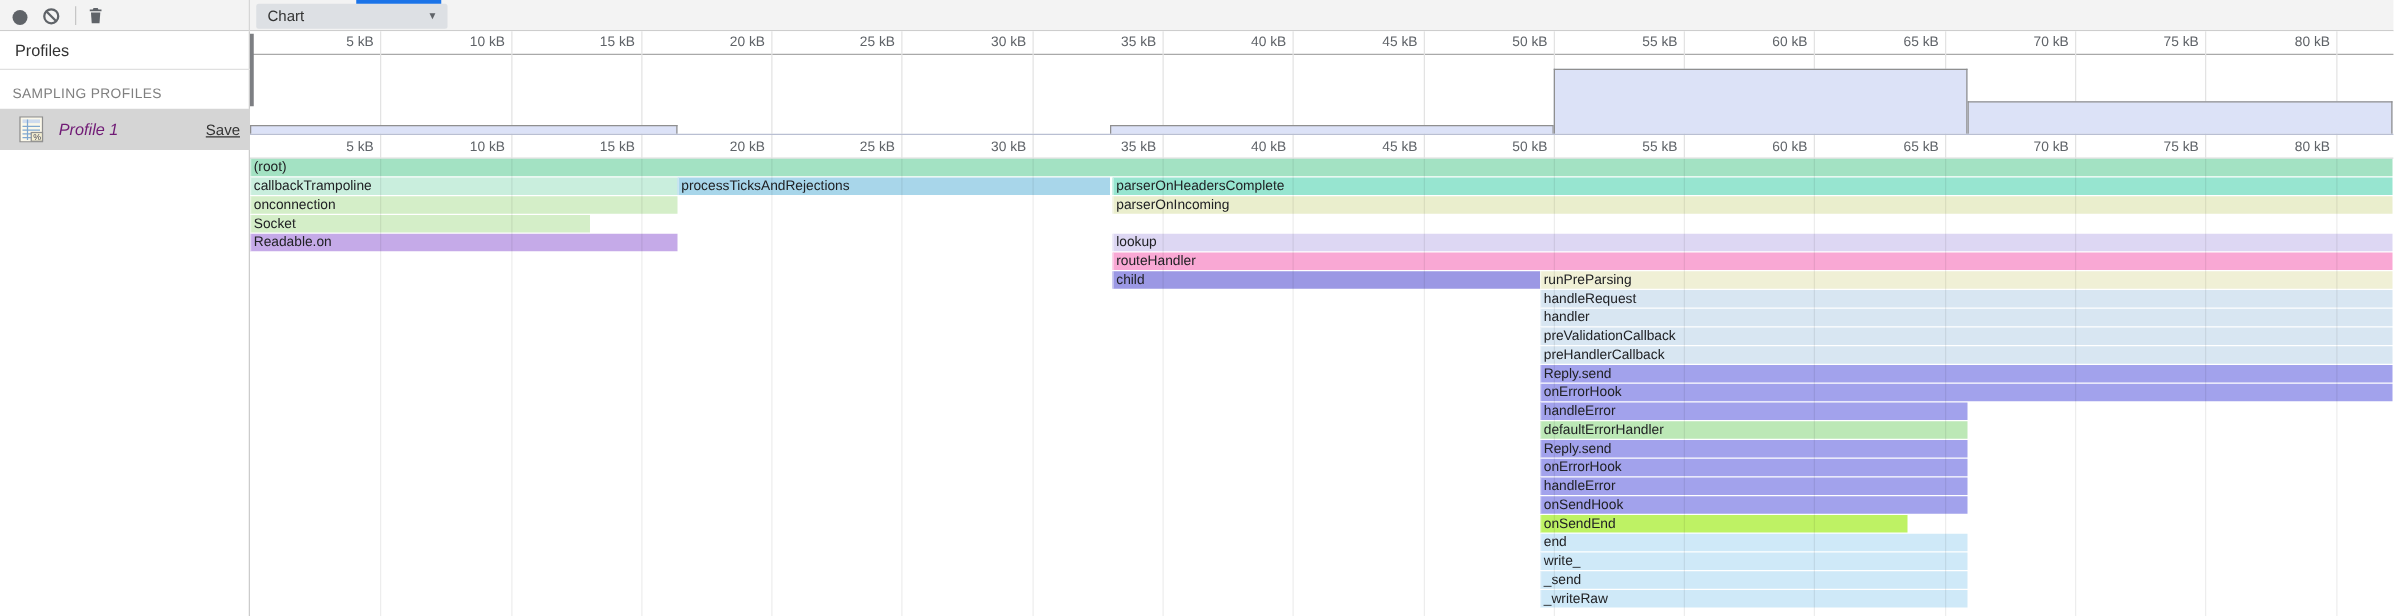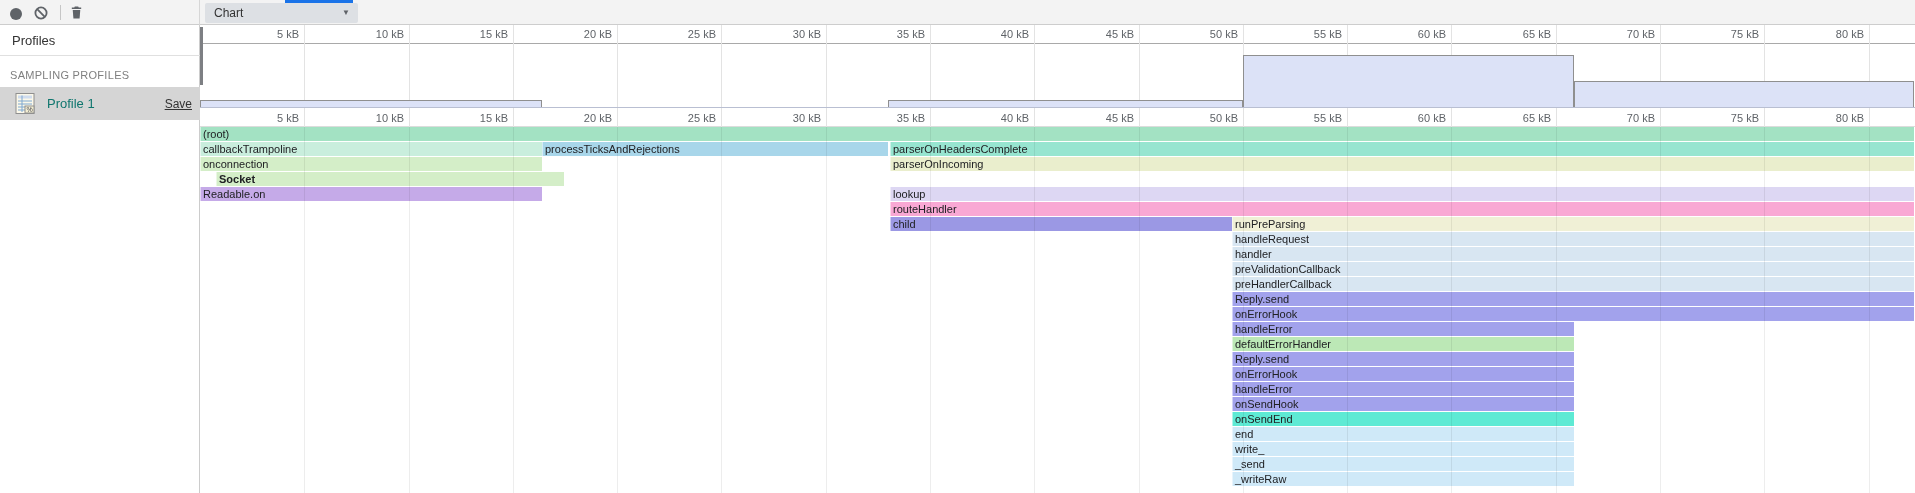--- a/index.html
+++ b/index.html
@@ -23,21 +23,21 @@
   .tab-underline{position:absolute;left:285px;top:0;width:68px;height:3px;background:#1a73e8;}
 
   
   .sidebar{position:absolute;left:0;top:25px;width:200px;height:468px;background:#fff;
            border-right:1px solid #ccc;box-sizing:border-box;}
   .sb-title{position:absolute;left:12px;top:8px;font-size:13px;color:#333;}
   .sb-divider{position:absolute;left:0;top:30px;width:200px;height:1px;background:#e0e0e0;}
   .sb-section{position:absolute;left:10px;top:44px;font-size:11px;color:#7f7f7f;letter-spacing:.3px;}
   .profile-row{position:absolute;left:0;top:62px;width:200px;height:33px;background:#d5d5d5;}
   .profile-row .p-ic{position:absolute;left:15px;top:6px;}
-  .profile-row .p-name{position:absolute;left:47px;top:9px;font-size:13px;color:#0f766e;}
+  .profile-row .p-name{position:absolute;left:47px;top:9px;font-size:13px;color:#701a75;font-style:italic;}
   .profile-row .p-save{position:absolute;right:8px;top:10px;font-size:12px;color:#333;
                        text-decoration:underline;cursor:pointer;}
 
   
   .chart{position:absolute;left:200px;top:25px;width:1715px;height:468px;background:#fff;}
   .ruler1{position:absolute;left:0;top:0;width:1715px;height:19px;
           border-bottom:1px solid #a9a9a9;box-sizing:border-box;}
   .overview{position:absolute;left:0;top:19px;width:1715px;height:63px;}
   .ruler2{position:absolute;left:0;top:82px;width:1715px;height:20px;
           border-top:1px solid #b9bfd2;border-bottom:1px solid #dcdcdc;box-sizing:border-box;}
@@ -216,39 +216,39 @@
         <div class="gl-flame" style="left: 1356px; top: 0px; height: 366px;"></div>
         <div class="gl-flame" style="left: 1460px; top: 0px; height: 366px;"></div>
         <div class="gl-flame" style="left: 1564px; top: 0px; height: 366px;"></div>
         <div class="gl-flame" style="left: 1669px; top: 0px; height: 366px;"></div>
         <div class="frame" style="left: 0px; width: 1714px; top: 0px; height: 14px; background: rgb(163, 226, 195);">(root)</div>
         <div class="frame" style="left: 0px; width: 342px; top: 15px; height: 14px; background: rgb(201, 238, 221);">callbackTrampoline</div>
         <div class="frame" style="left: 342px; width: 346px; top: 15px; height: 14px; background: rgb(168, 214, 234);">processTicksAndRejections</div>
         <div class="frame" style="left: 690px; width: 1024px; top: 15px; height: 14px; background: rgb(151, 229, 208);">parserOnHeadersComplete</div>
         <div class="frame" style="left: 0px; width: 342px; top: 30px; height: 14px; background: rgb(212, 238, 200);">onconnection</div>
         <div class="frame" style="left: 690px; width: 1024px; top: 30px; height: 14px; background: rgb(234, 238, 205);">parserOnIncoming</div>
-        <div class="frame" style="left: 16px; width: 348px; top: 45px; height: 14px; background: rgb(212, 238, 200); font-weight: bold;">Socket</div>
+        <div class="frame" style="left: 0px; width: 272px; top: 45px; height: 14px; background: rgb(212, 238, 200);">Socket</div>
         <div class="frame" style="left: 0px; width: 342px; top: 60px; height: 14px; background: rgb(197, 170, 232);">Readable.on</div>
         <div class="frame" style="left: 690px; width: 1024px; top: 60px; height: 14px; background: rgb(221, 215, 243);">lookup</div>
         <div class="frame" style="left: 690px; width: 1024px; top: 75px; height: 14px; background: #f9a8d4;">routeHandler</div>
         <div class="frame dots" style="left: 690px; width: 342px; top: 90px; height: 14px; background: rgb(155, 152, 228);">child</div>
         <div class="frame" style="left: 1032px; width: 682px; top: 90px; height: 14px; background: rgb(240, 240, 214);">runPreParsing</div>
         <div class="frame" style="left: 1032px; width: 682px; top: 105px; height: 14px; background: rgb(216, 230, 242);">handleRequest</div>
         <div class="frame" style="left: 1032px; width: 682px; top: 120px; height: 14px; background: rgb(216, 230, 242);">handler</div>
         <div class="frame" style="left: 1032px; width: 682px; top: 135px; height: 14px; background: rgb(216, 230, 242);">preValidationCallback</div>
         <div class="frame" style="left: 1032px; width: 682px; top: 150px; height: 14px; background: rgb(216, 230, 242);">preHandlerCallback</div>
         <div class="frame" style="left: 1032px; width: 682px; top: 165px; height: 14px; background: rgb(162, 162, 236);">Reply.send</div>
         <div class="frame" style="left: 1032px; width: 682px; top: 180px; height: 14px; background: rgb(162, 162, 236);">onErrorHook</div>
         <div class="frame" style="left: 1032px; width: 342px; top: 195px; height: 14px; background: rgb(162, 162, 236);">handleError</div>
         <div class="frame" style="left: 1032px; width: 342px; top: 210px; height: 14px; background: rgb(188, 232, 182);">defaultErrorHandler</div>
         <div class="frame" style="left: 1032px; width: 342px; top: 225px; height: 14px; background: rgb(162, 162, 236);">Reply.send</div>
         <div class="frame" style="left: 1032px; width: 342px; top: 240px; height: 14px; background: rgb(162, 162, 236);">onErrorHook</div>
         <div class="frame" style="left: 1032px; width: 342px; top: 255px; height: 14px; background: rgb(162, 162, 236);">handleError</div>
         <div class="frame" style="left: 1032px; width: 342px; top: 270px; height: 14px; background: rgb(162, 162, 236);">onSendHook</div>
-        <div class="frame" style="left: 1032px; width: 342px; top: 285px; height: 14px; background: #5eead4;">onSendEnd</div>
+        <div class="frame" style="left: 1032px; width: 294px; top: 285px; height: 14px; background: #bef264;">onSendEnd</div>
         <div class="frame" style="left: 1032px; width: 342px; top: 300px; height: 14px; background: rgb(207, 233, 248);">end</div>
         <div class="frame" style="left: 1032px; width: 342px; top: 315px; height: 14px; background: rgb(207, 233, 248);">write_</div>
         <div class="frame" style="left: 1032px; width: 342px; top: 330px; height: 14px; background: rgb(207, 233, 248);">_send</div>
         <div class="frame" style="left: 1032px; width: 342px; top: 345px; height: 14px; background: rgb(207, 233, 248);">_writeRaw</div>
       </div>
     <div class="left-mark"></div>
   </div>
 
 </div>
 

